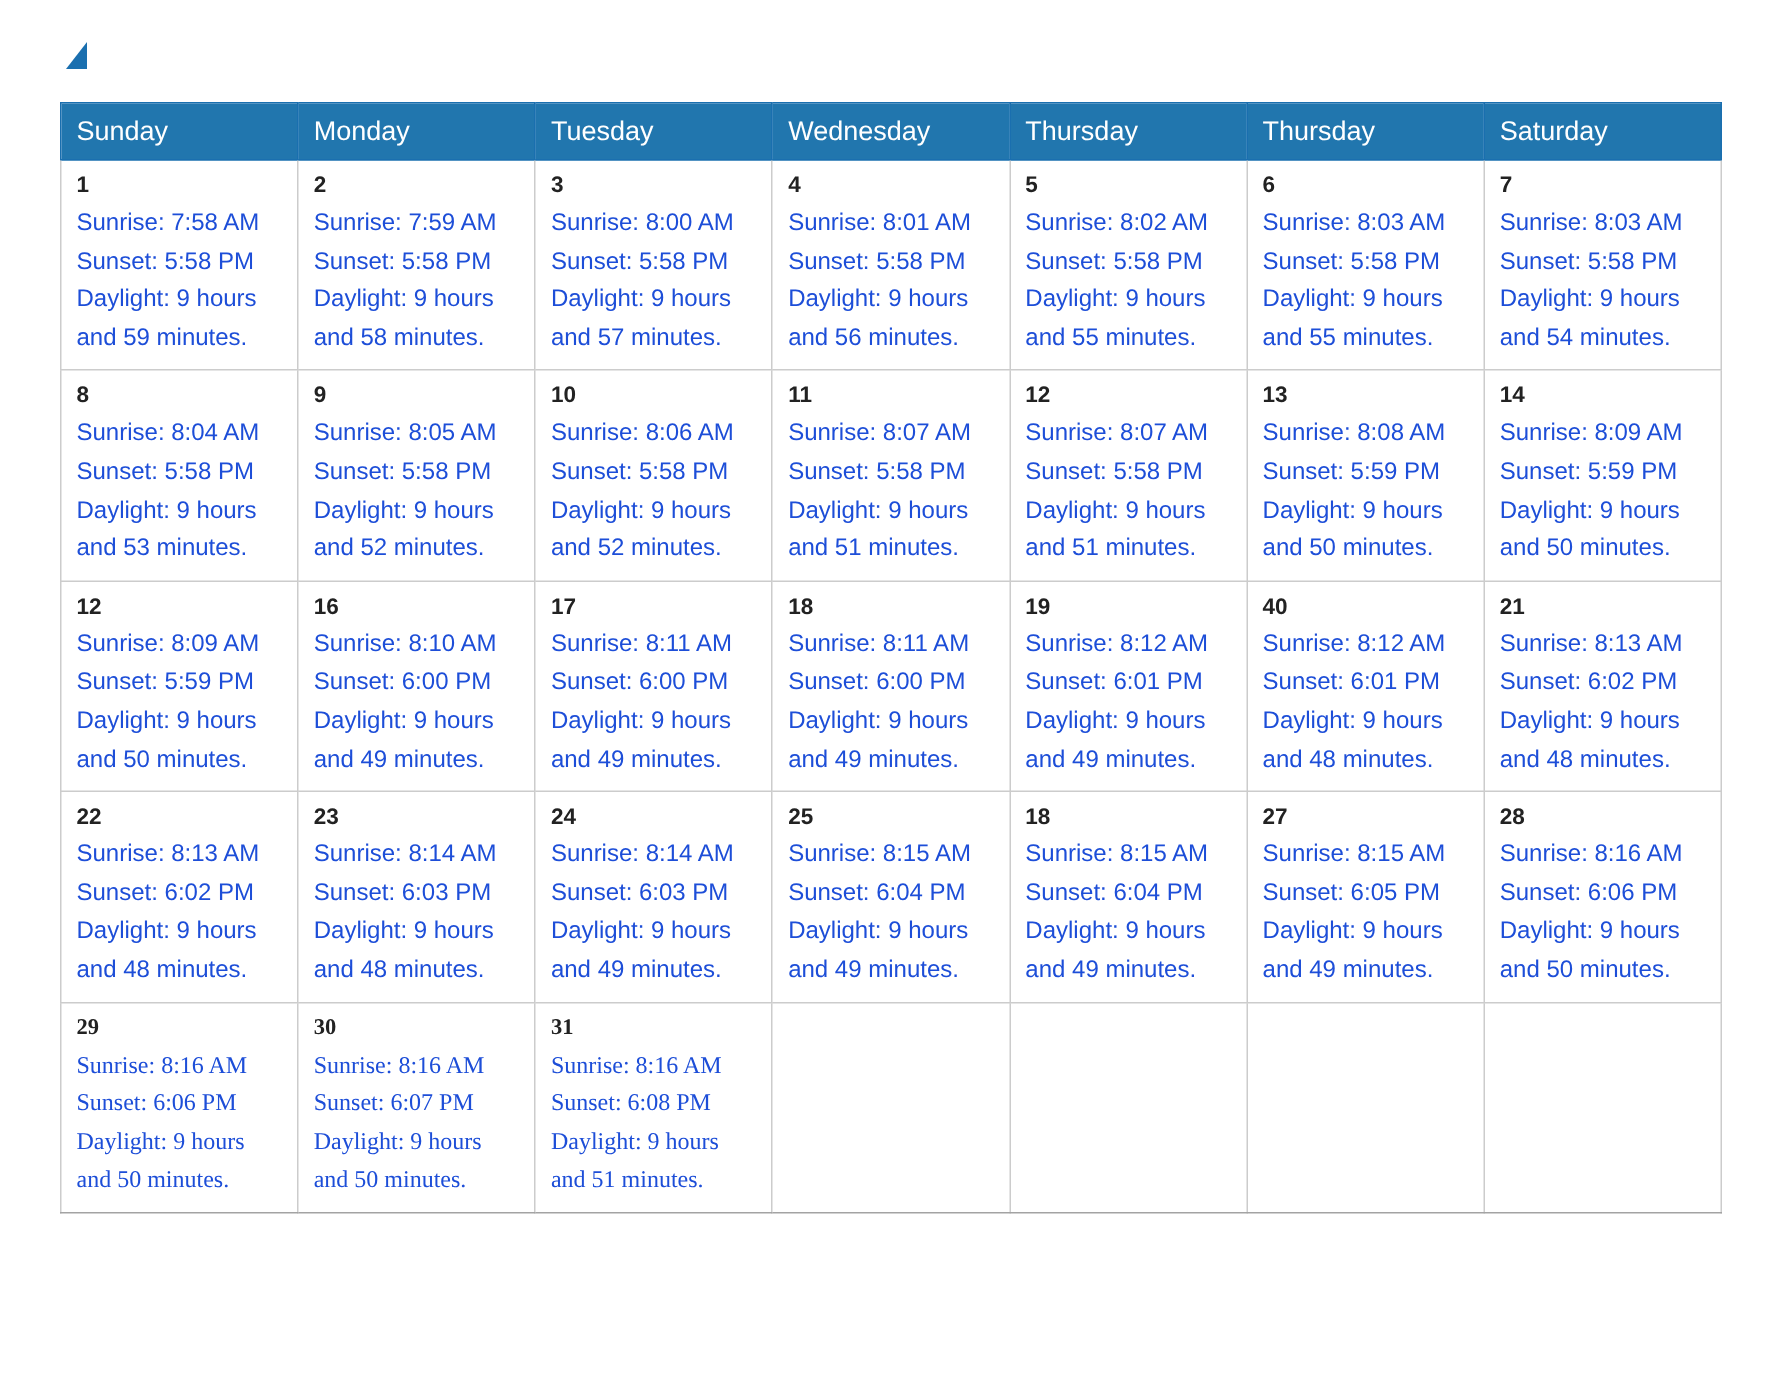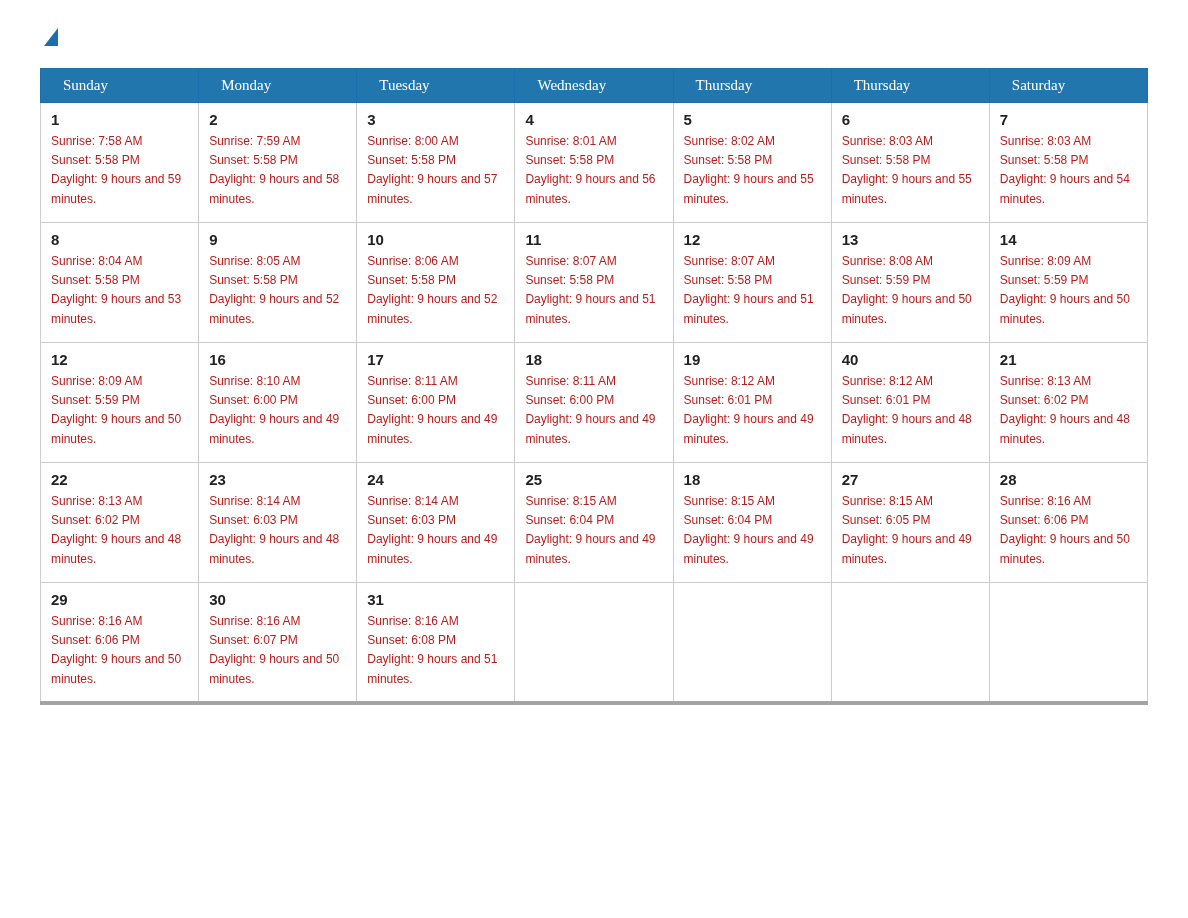--- a/index.html
+++ b/index.html
@@ -61,54 +61,54 @@
       margin-top: 4px;
     }
     .calendar-table {
       width: 100%;
       border-collapse: collapse;
       border: 1px solid #999;
     }
     .calendar-table th {
       background-color: #2176ae;
       color: #fff;
-      font-size: 15px;
+      font-size: 18px;
       font-weight: normal;
-      padding: 8px 22px;
+      padding: 8px 10px;
       text-align: left;
       border: 1px solid #1a6faf;
-      font-family: Liberation Serif, serif;
     }
     .calendar-table td {
       vertical-align: top;
       padding: 8px 10px;
       border: 1px solid #ccc;
       font-size: 12.5px;
       color: #333;
       width: calc(100% / 7);
       min-height: 110px;
       height: 120px;
     }
     .day-number {
       font-size: 15px;
       font-weight: bold;
       color: #222;
       margin-bottom: 4px;
       display: block;
     }
     .day-info {
-      font-size: 12px;
-      color: #b91c1c;
+      font-size: 16px;
+      color: #1d4ed8;
       line-height: 1.6;
     }
     .empty-cell {
       background: #fff;
     }
     tr:last-child td {
-      border-bottom: 4px solid #a3a3a3;
+      border-bottom: 1px solid #a3a3a3;
+      font-family: Liberation Serif, serif;
     }
   </style>
 </head>
 <body>
 
 <div class="header">
   <div class="logo">
     <div class="logo-general">
       <span></span>
         <span class="logo-triangle"></span>

